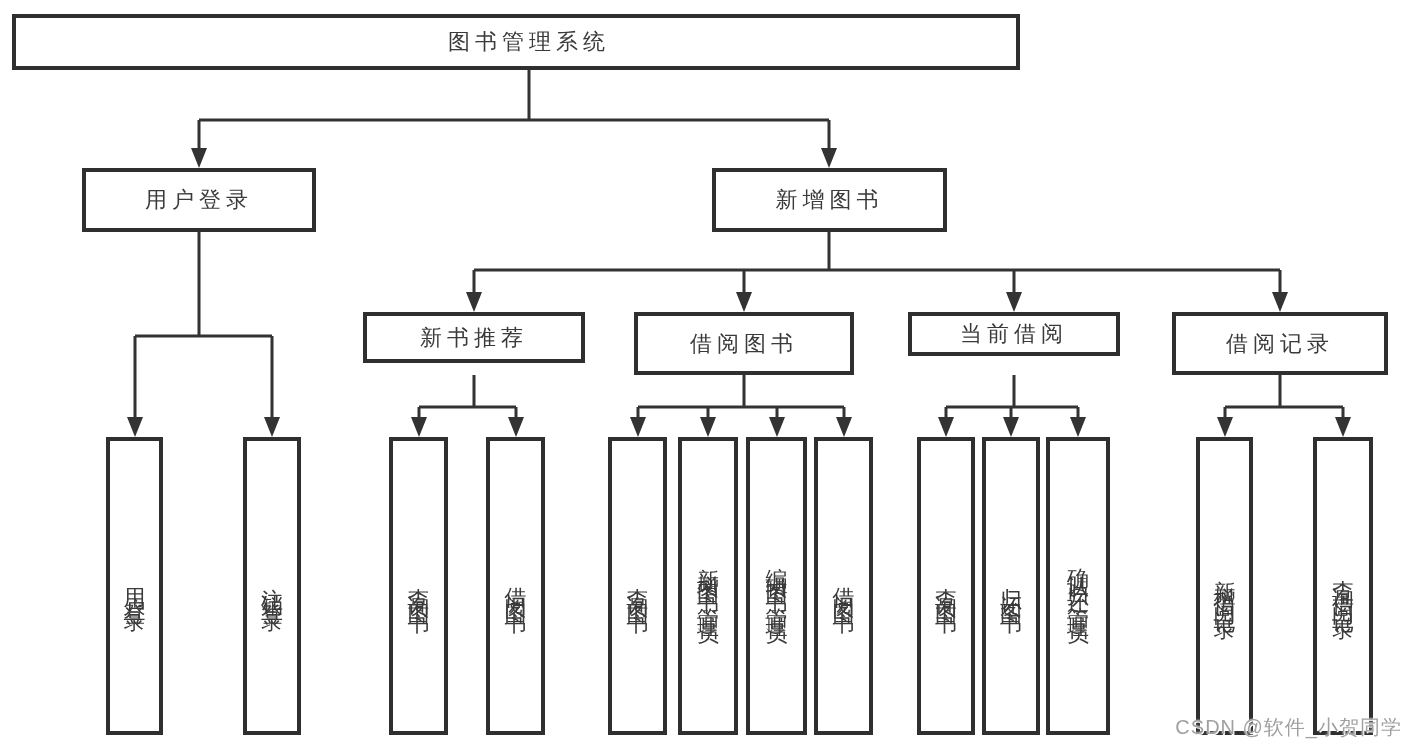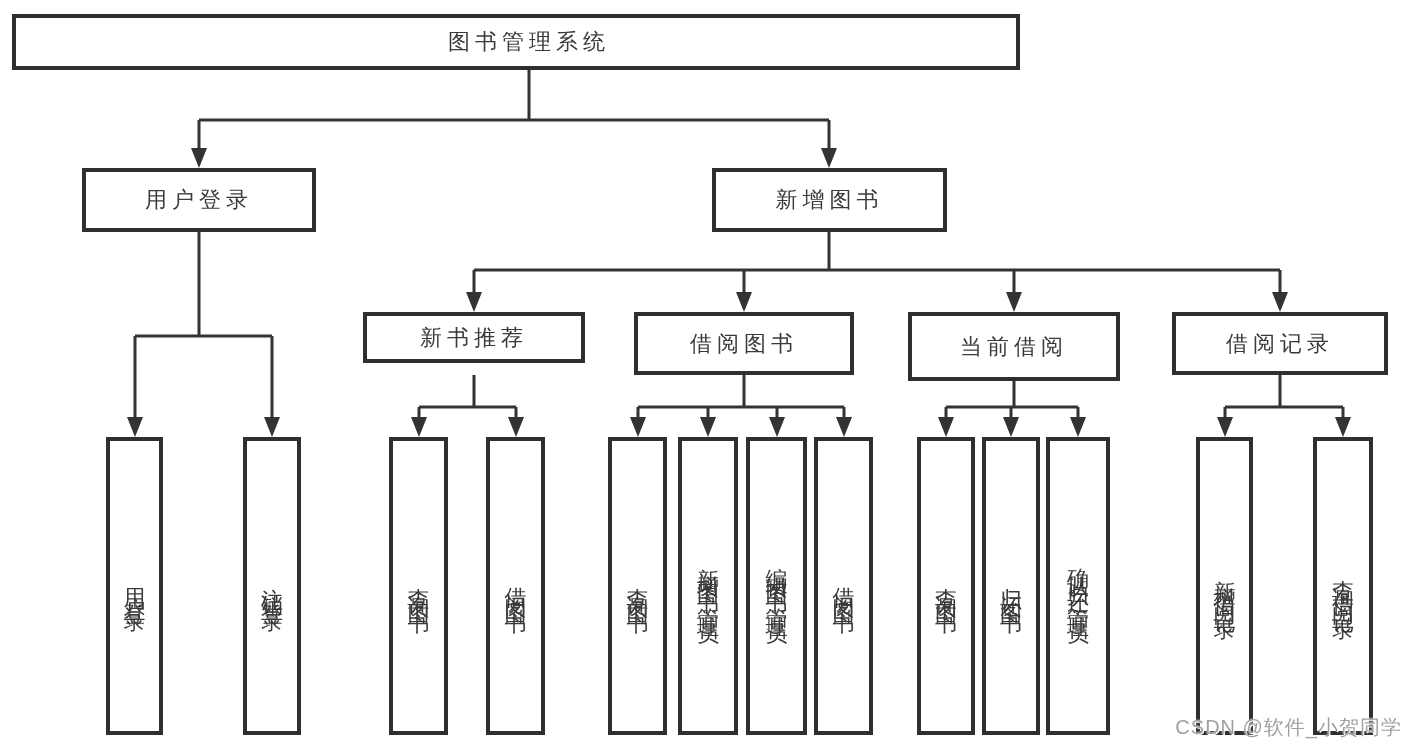--- a/index.html
+++ b/index.html
@@ -110,21 +110,21 @@
   <div class="node" style="left:712px; top:168px; width:235px; height:64px;">
     <span class="lbl">新增图书</span>
   </div>
 
   <div class="node" style="left:363px; top:312px; width:222px; height:51px;">
     <span class="lbl">新书推荐</span>
   </div>
   <div class="node" style="left:634px; top:312px; width:220px; height:63px;">
     <span class="lbl">借阅图书</span>
   </div>
-  <div class="node" style="left:908px; top:312px; width:212px; height:69px;">
+  <div class="node" style="left:908px; top:312px; width:212px; height:44px;">
     <span class="lbl">当前借阅</span>
   </div>
   <div class="node" style="left:1172px; top:312px; width:216px; height:63px;">
     <span class="lbl">借阅记录</span>
   </div>
 
   <div class="node vnode" style="left:106px; width:57px;">
     <span class="lbl">用户登录</span>
   </div>
   <div class="node vnode" style="left:243px; width:58px;">

